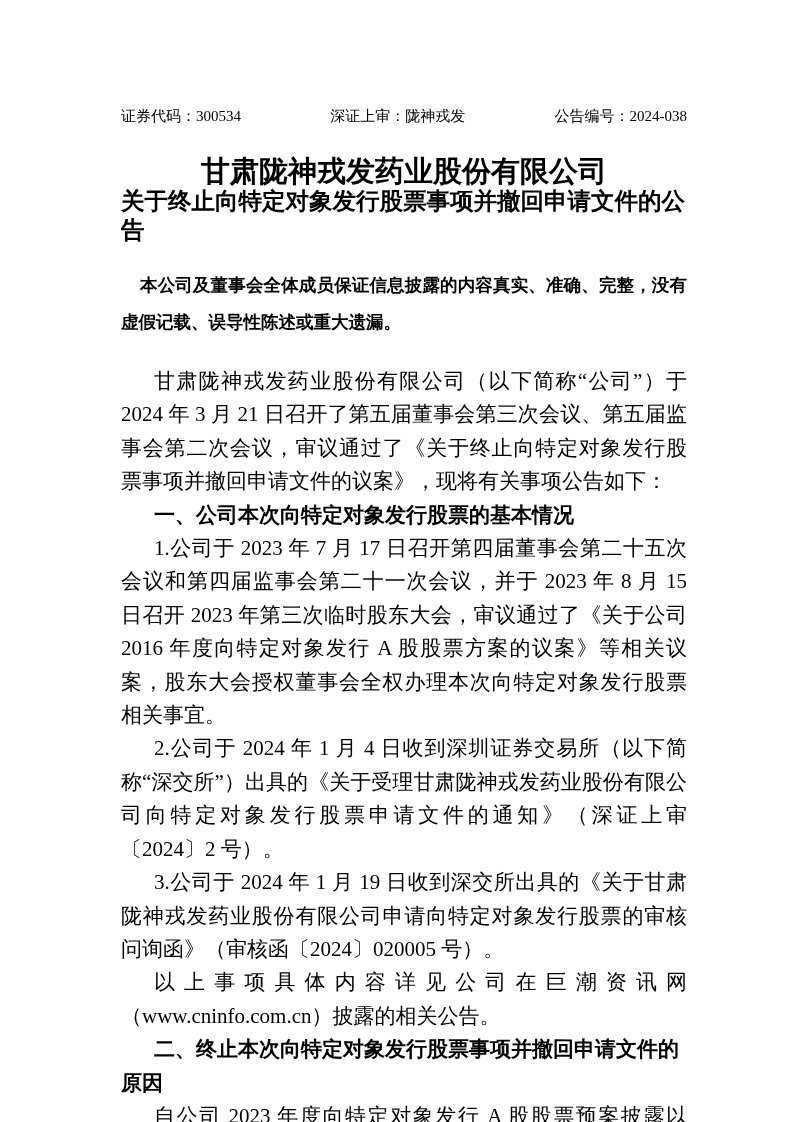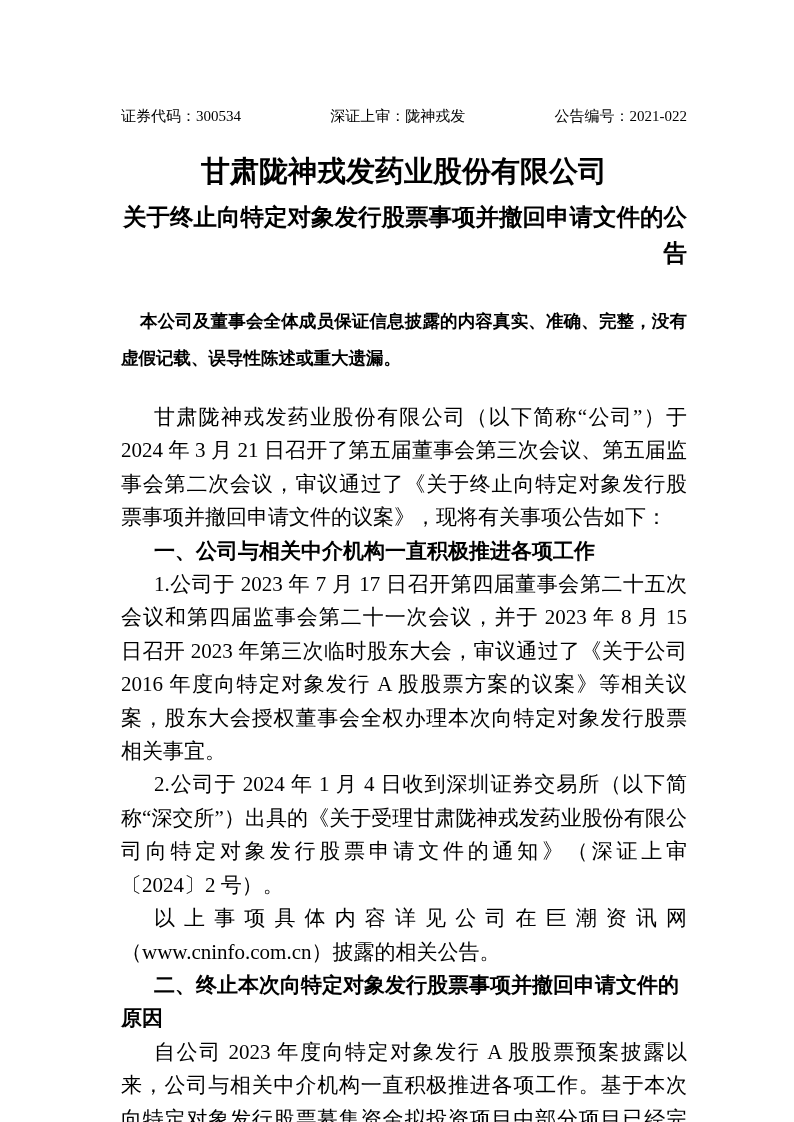--- a/index.html
+++ b/index.html
@@ -33,28 +33,28 @@
     white-space: nowrap;
   }
   .doc-title {
     margin-top: 32px;
     text-align: center;
     font-weight: bold;
     font-size: 29px;
     line-height: 27px;
   }
   .doc-subtitle {
-    margin-top: 14px;
-    text-align: right;
+    margin-top: 2px;
+    text-align: left;
     font-weight: bold;
     font-size: 23.5px;
-    line-height: 36px;
+    line-height: 29px;
   }
   .disclaimer {
-    margin-top: 32px;
+    margin-top: 22px;
     font-weight: bold;
     font-size: 17.5px;
     line-height: 37px;
     text-indent: 19px;
     text-align: justify;
     text-justify: inter-ideograph;
   }
   .body-block {
     margin-top: 24px;
   }
@@ -73,33 +73,34 @@
 </style>
 </head>
 <body>
 
 <div class="page">
   <div class="content">
 
     <div class="header-row">
       <span>证券代码：300534</span>
       <span>深证上审：陇神戎发</span>
-      <span>公告编号：2021-022</span>
+      <span>公告编号：2024-038</span>
     </div>
 
     <div class="doc-title">甘肃陇神戎发药业股份有限公司</div>
 
     <div class="doc-subtitle">关于终止向特定对象发行股票事项并撤回申请文件的公告</div>
 
     <div class="disclaimer">本公司及董事会全体成员保证信息披露的内容真实、准确、完整，没有虚假记载、误导性陈述或重大遗漏。</div>
 
     <div class="body-block">
       <p>甘肃陇神戎发药业股份有限公司（以下简称“公司”）于 2024 年 3 月 21 日召开了第五届董事会第三次会议、第五届监事会第二次会议，审议通过了《关于终止向特定对象发行股票事项并撤回申请文件的议案》，现将有关事项公告如下：</p>
-      <p class="heading">一、公司与相关中介机构一直积极推进各项工作</p>
+      <p class="heading">一、公司本次向特定对象发行股票的基本情况</p>
       <p>1.公司于 2023 年 7 月 17 日召开第四届董事会第二十五次会议和第四届监事会第二十一次会议，并于 2023 年 8 月 15 日召开 2023 年第三次临时股东大会，审议通过了《关于公司 2016 年度向特定对象发行 A 股股票方案的议案》等相关议案，股东大会授权董事会全权办理本次向特定对象发行股票相关事宜。</p>
       <p>2.公司于 2024 年 1 月 4 日收到深圳证券交易所（以下简称“深交所”）出具的《关于受理甘肃陇神戎发药业股份有限公司向特定对象发行股票申请文件的通知》（深证上审〔2024〕2 号）。</p>
+      <p>3.公司于 2024 年 1 月 19 日收到深交所出具的《关于甘肃陇神戎发药业股份有限公司申请向特定对象发行股票的审核问询函》（审核函〔2024〕020005 号）。</p>
       <p>以上事项具体内容详见公司在巨潮资讯网（www.cninfo.com.cn）披露的相关公告。</p>
       <p class="heading">二、终止本次向特定对象发行股票事项并撤回申请文件的原因</p>
       <p>自公司 2023 年度向特定对象发行 A 股股票预案披露以来，公司与相关中介机构一直积极推进各项工作。基于本次向特定对象发行股票募集资金拟投资项目中部分项目已经完成建设、项目推进过程中融资环境变化等情况，经与相关各方充分沟通、审慎分析后，公司决定终止本次向特定对象发行股票事项并申请向深交所撤回申请文件。</p>
     </div>
 
   </div>
 </div>
 
 </body></html>

